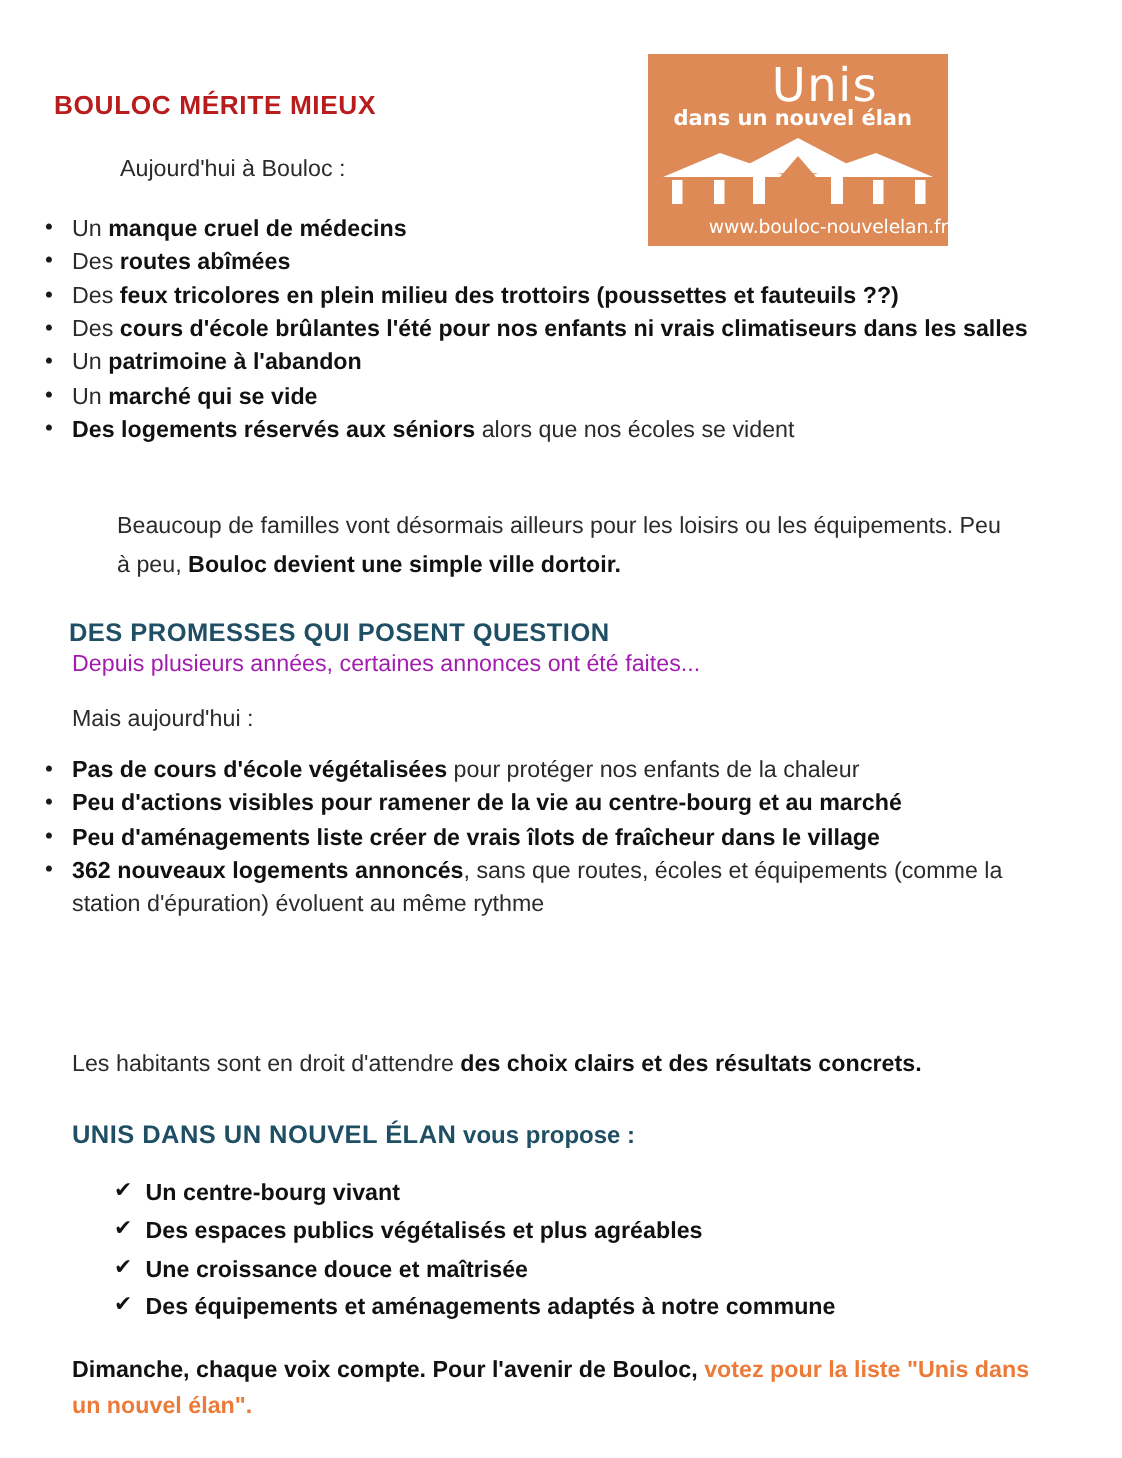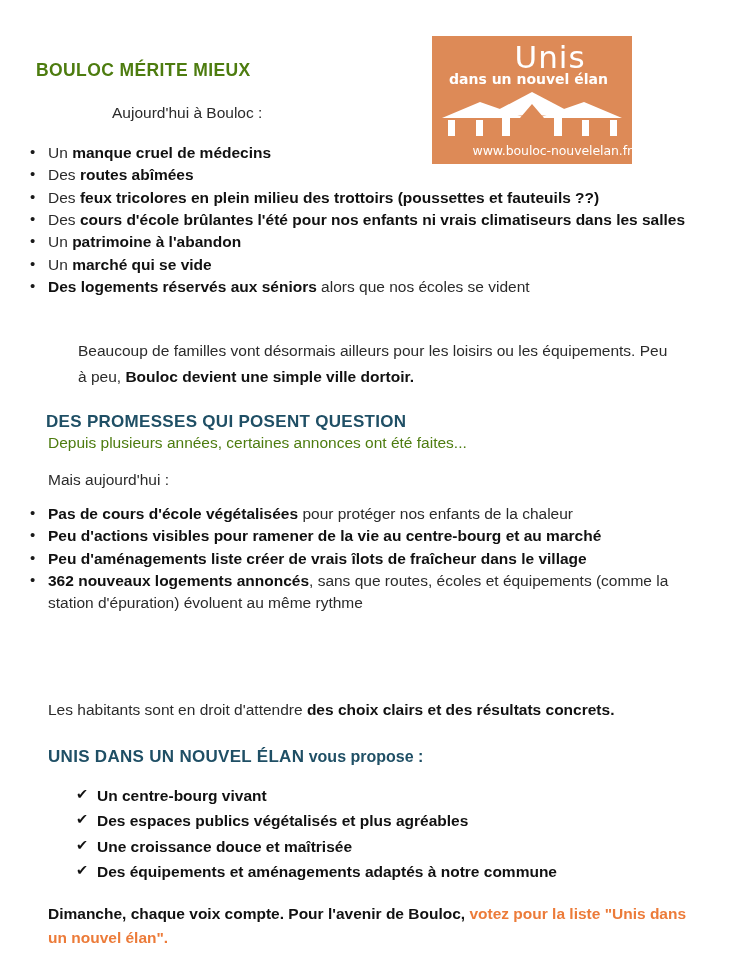--- a/index.html
+++ b/index.html
@@ -81,21 +81,21 @@
   }
 
   
   .h-main {
     position: absolute;
     left: 36px;
     top: 60px;
     font-size: 17.5px;
     font-weight: 700;
     letter-spacing: 0.4px;
-    color: #4d7c0f;
+    color: #b91c1c;
     margin: 0;
   }
   .h-sec {
     font-size: 17px;
     font-weight: 700;
     letter-spacing: 0.3px;
     color: #1f4f65;
     margin: 0;
   }
   .h-sec .lite {
@@ -103,21 +103,20 @@
     letter-spacing: 0;
   }
 
   
   .intro {
     position: absolute;
     left: 80px;
     top: 104px;
     font-size: 15.5px;
     color: #2b2b2b;
-    margin-left: 32px;
   }
 
   ul.plain {
     list-style: none;
     margin: 0;
     padding: 0;
   }
   ul.plain li {
     position: relative;
     padding-left: 21px;
@@ -159,21 +158,21 @@
     position: absolute;
     left: 46px;
     top: 392px;
     margin-top: 20px;
   }
   .p-depuis {
     position: absolute;
     left: 48px;
     top: 434px;
     font-size: 15.5px;
-    color: #4d7c0f;
+    color: #a21caf;
   }
   .p-mais {
     position: absolute;
     left: 48px;
     top: 471px;
     font-size: 15.5px;
     color: #2b2b2b;
   }
 
   .bullets-2 {

